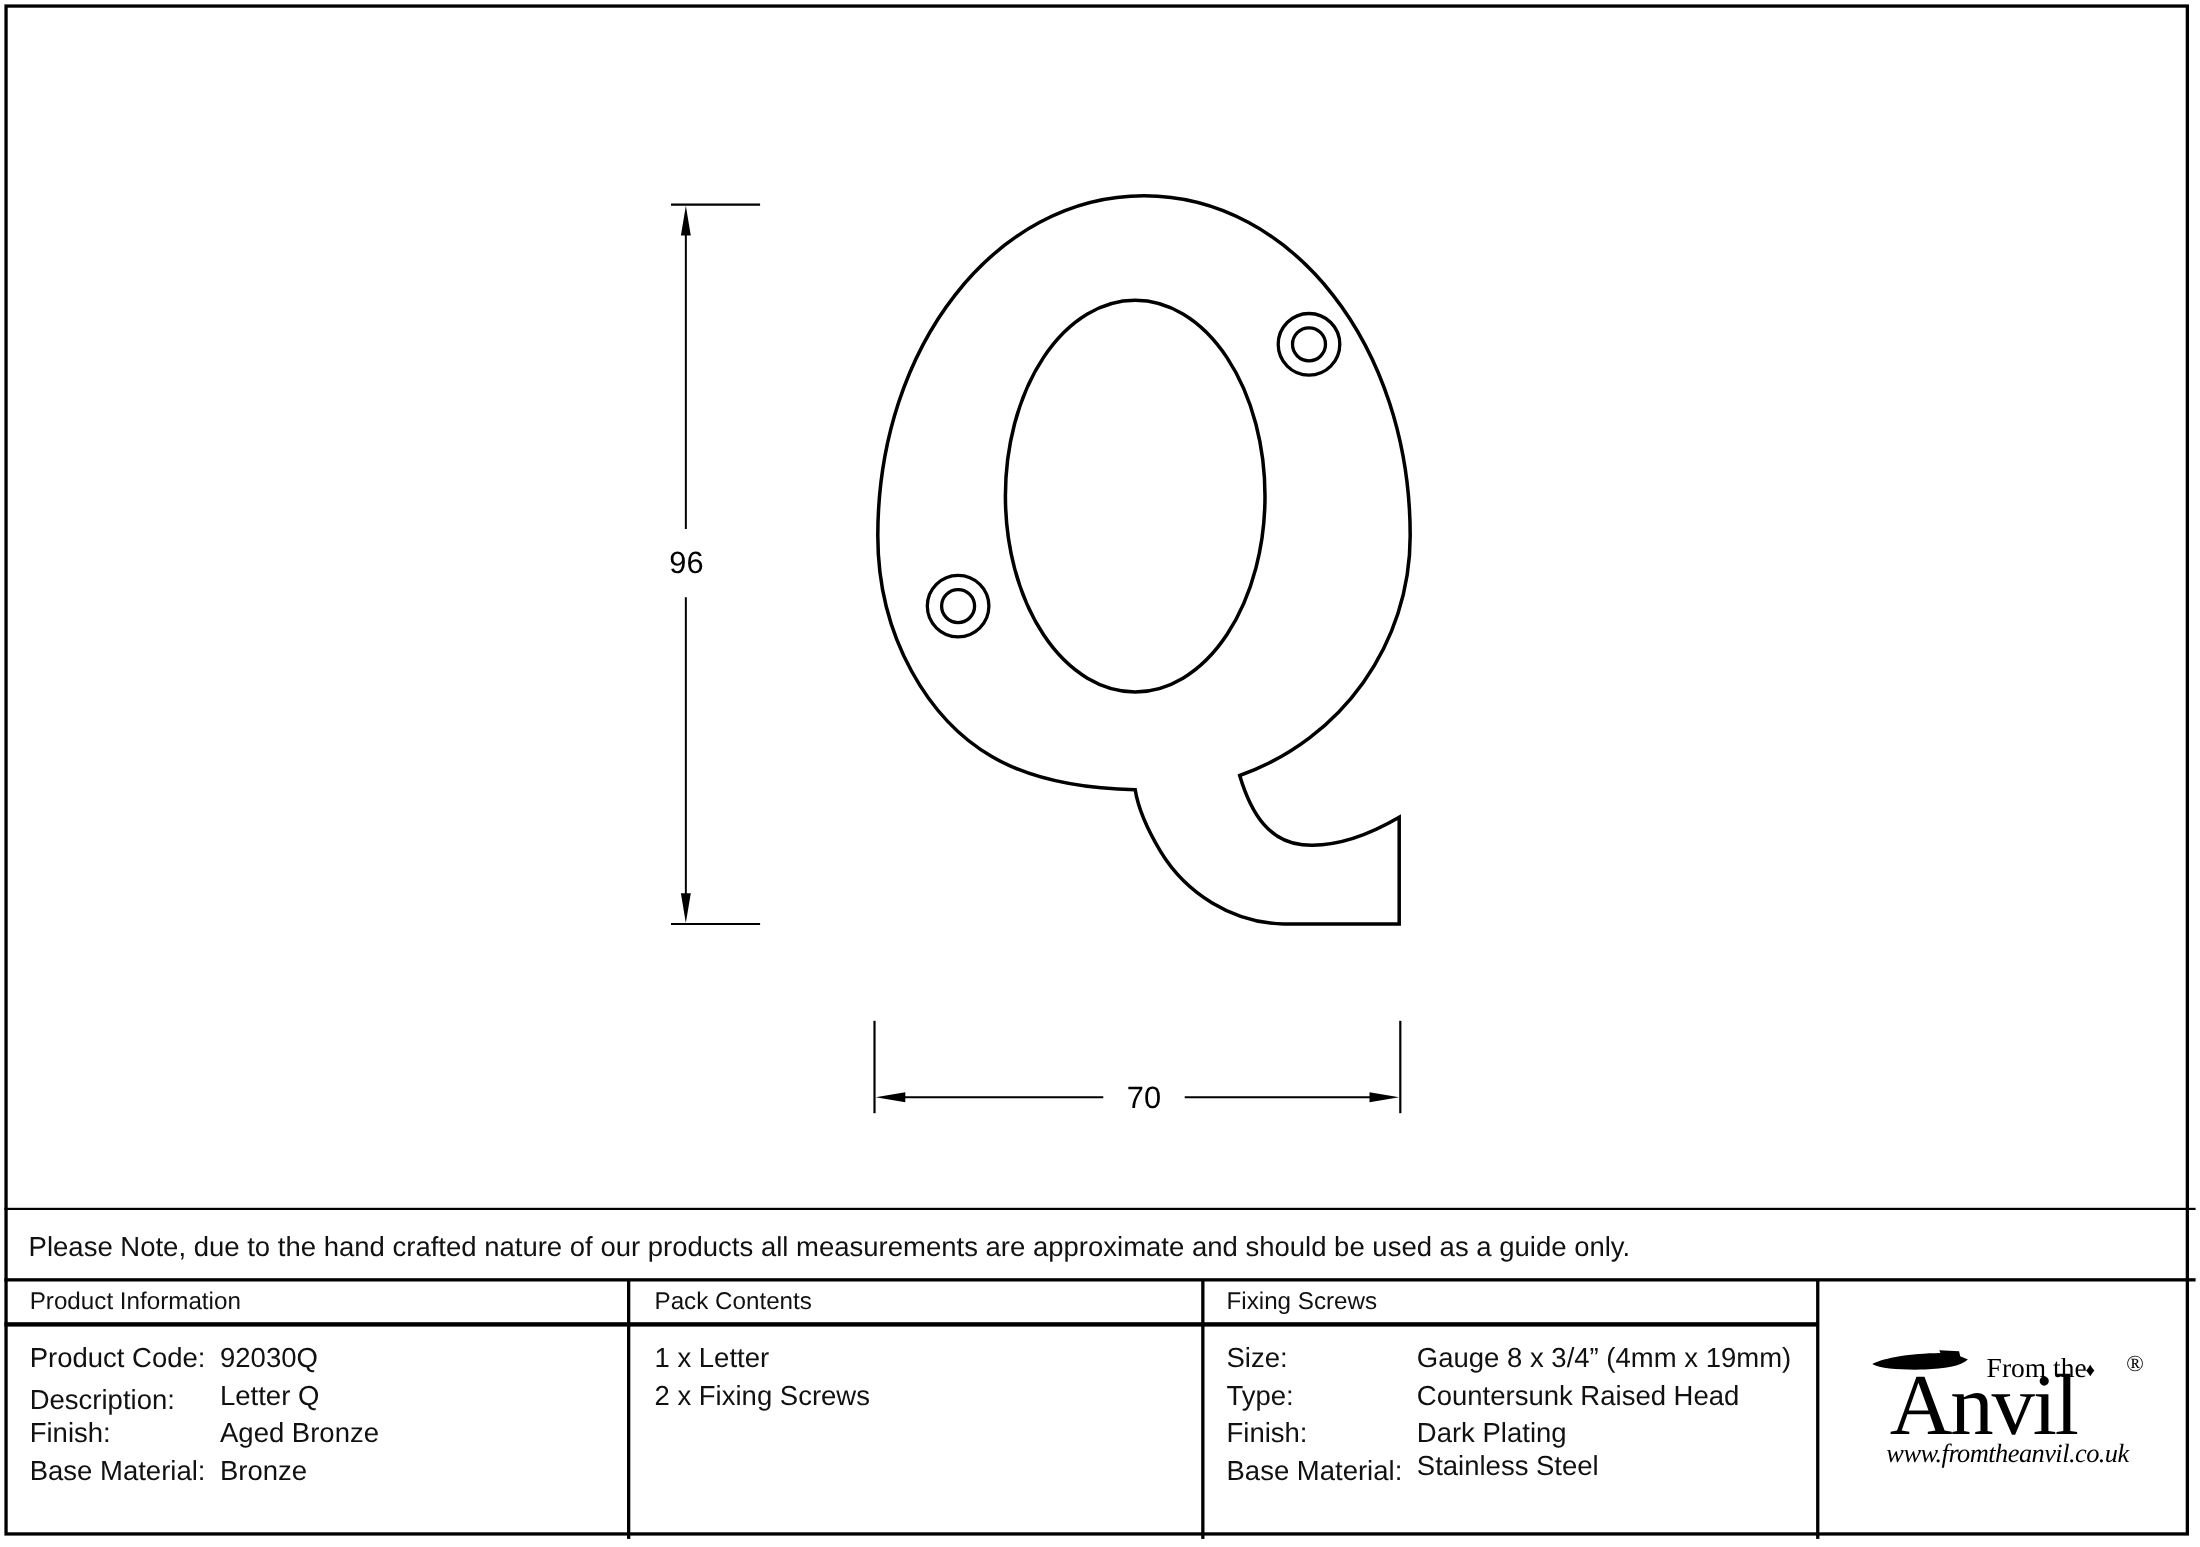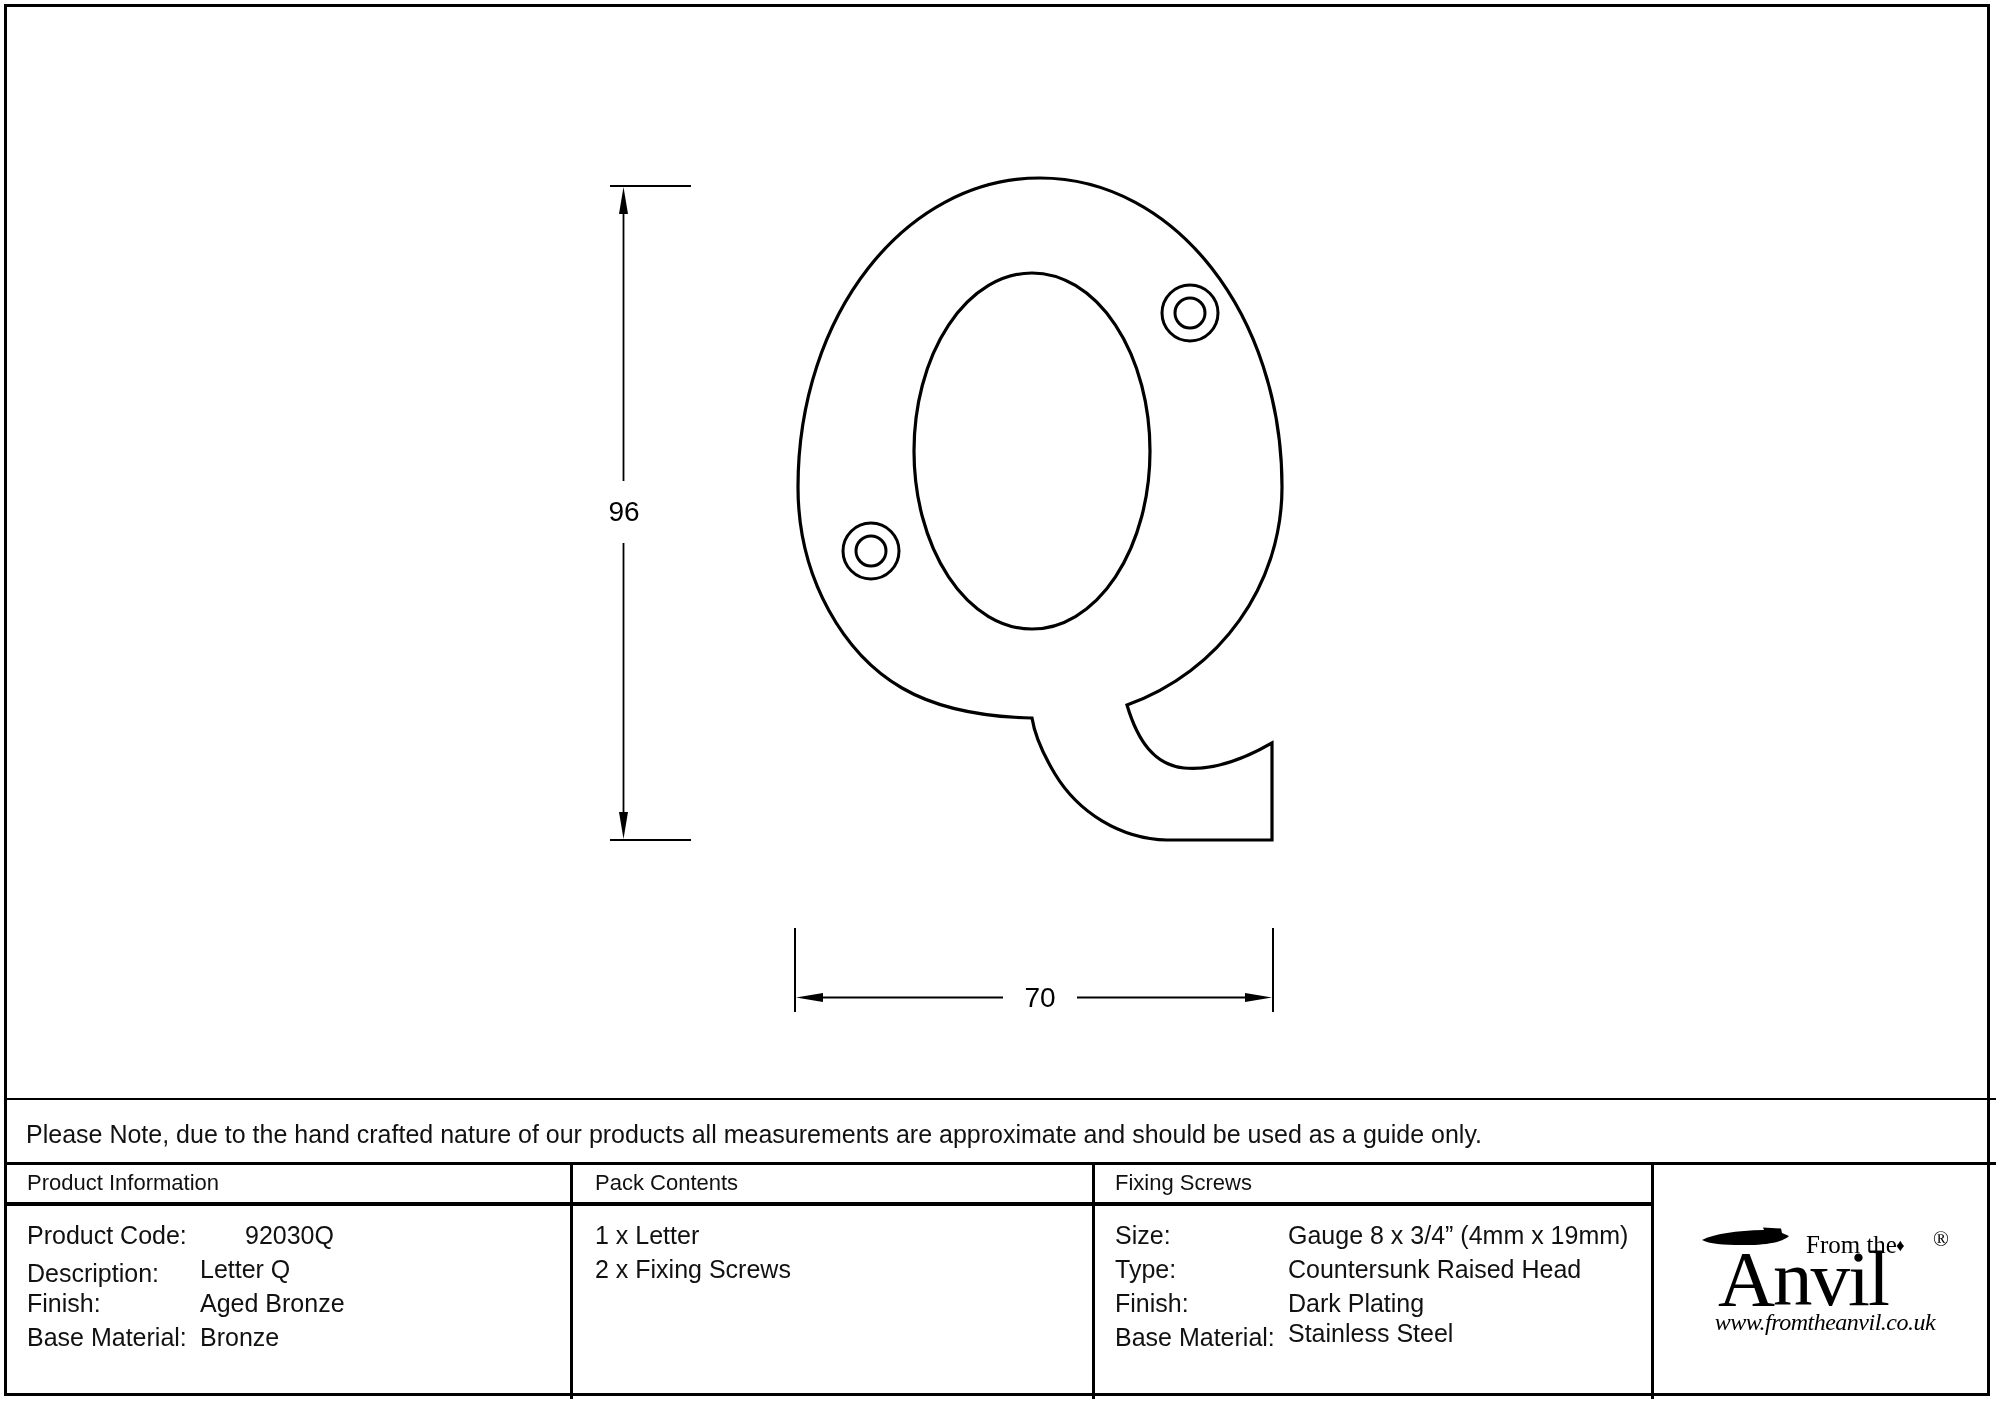--- a/index.html
+++ b/index.html
@@ -92,21 +92,21 @@
   <div class="vline" style="left:1092px;top:1164px;width:3px;height:235px;"></div>
   <div class="vline" style="left:1651px;top:1164px;width:3px;height:235px;"></div>
 
   <div class="note-row">Please Note, due to the hand crafted nature of our products all measurements are approximate and should be used as a guide only.</div>
 
   <div class="th" style="left:27px;">Product Information</div>
   <div class="th" style="left:595px;">Pack Contents</div>
   <div class="th" style="left:1115px;">Fixing Screws</div>
 
   <div class="cell-text" style="left:27px;top:1218px;">Product Code:</div>
-  <div class="cell-text" style="left:200px;top:1218px;margin-left:45px;">92030Q</div>
+  <div class="cell-text" style="left:200px;top:1218px;">92030Q</div>
   <div class="cell-text" style="left:27px;top:1256px;">Description:</div>
   <div class="cell-text" style="left:200px;top:1252px;">Letter Q</div>
   <div class="cell-text" style="left:27px;top:1286px;">Finish:</div>
   <div class="cell-text" style="left:200px;top:1286px;">Aged Bronze</div>
   <div class="cell-text" style="left:27px;top:1320px;">Base Material:</div>
   <div class="cell-text" style="left:200px;top:1320px;">Bronze</div>
 
   <div class="cell-text" style="left:595px;top:1218px;text-align:center;">1 x Letter</div>
   <div class="cell-text" style="left:595px;top:1252px;">2 x Fixing Screws</div>
 

